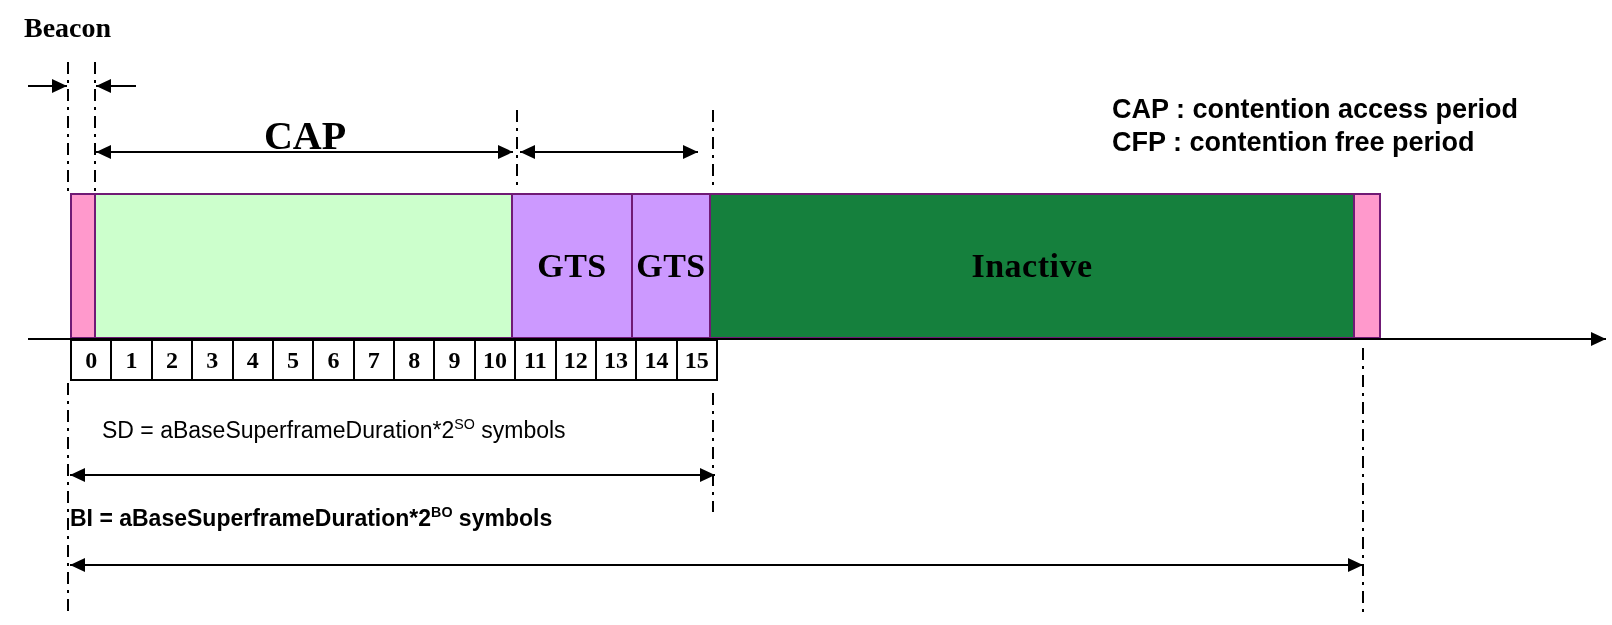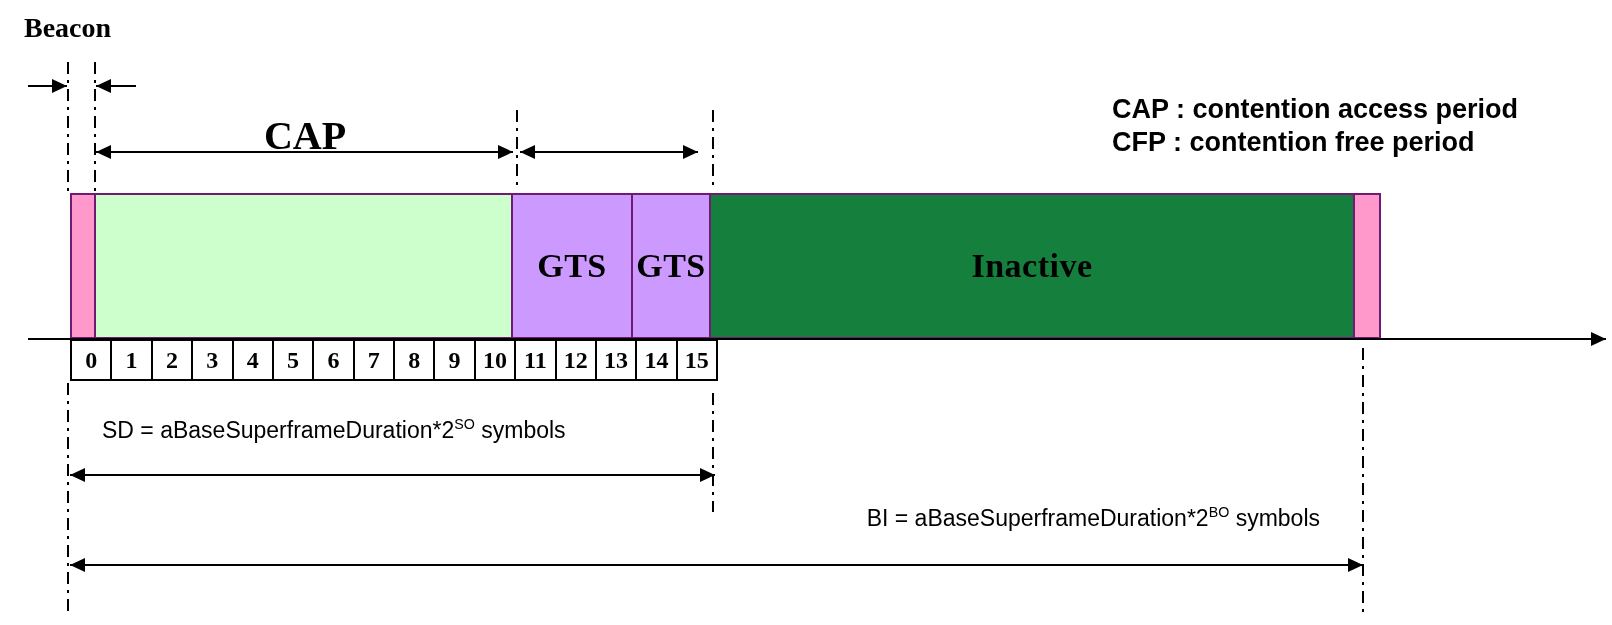--- a/index.html
+++ b/index.html
@@ -126,21 +126,21 @@
   </div>
 
   <div class="abs sans formula" style="left:102px; top:416px;">
     <span>SD = aBaseSuperframeDuration*2</span><sup>SO</sup><span> symbols</span>
   </div>
   <div class="hline" style="left:70px; top:474px; width:645px;">
     <span class="ah ah-l"></span>
     <span class="ah ah-r"></span>
   </div>
 
-  <div class="abs sans formula" style="left:70px; top:504px; width:1250px; text-align:right;">
+  <div class="abs sans formula" style="left:70px; top:504px; width:1250px; text-align:left;font-weight:bold;">
     <span>BI = aBaseSuperframeDuration*2</span><sup>BO</sup><span> symbols</span>
   </div>
   <div class="hline" style="left:70px; top:564px; width:1293px;">
     <span class="ah ah-l"></span>
     <span class="ah ah-r"></span>
   </div>
 
 </div>
 
 </body></html>

